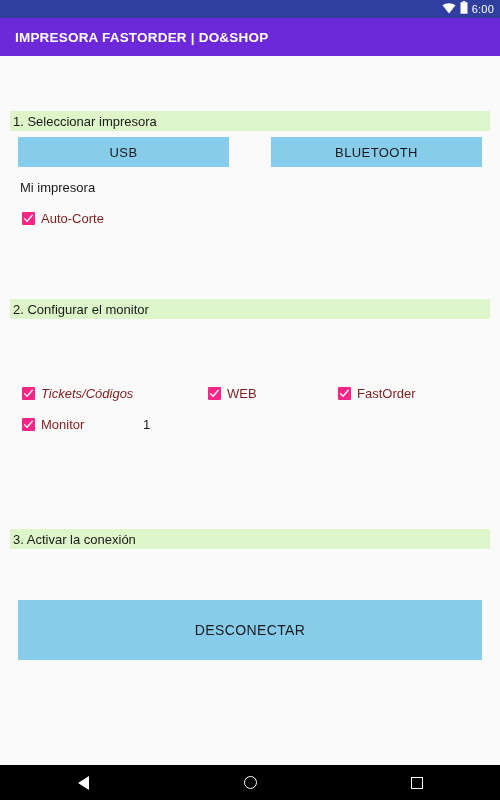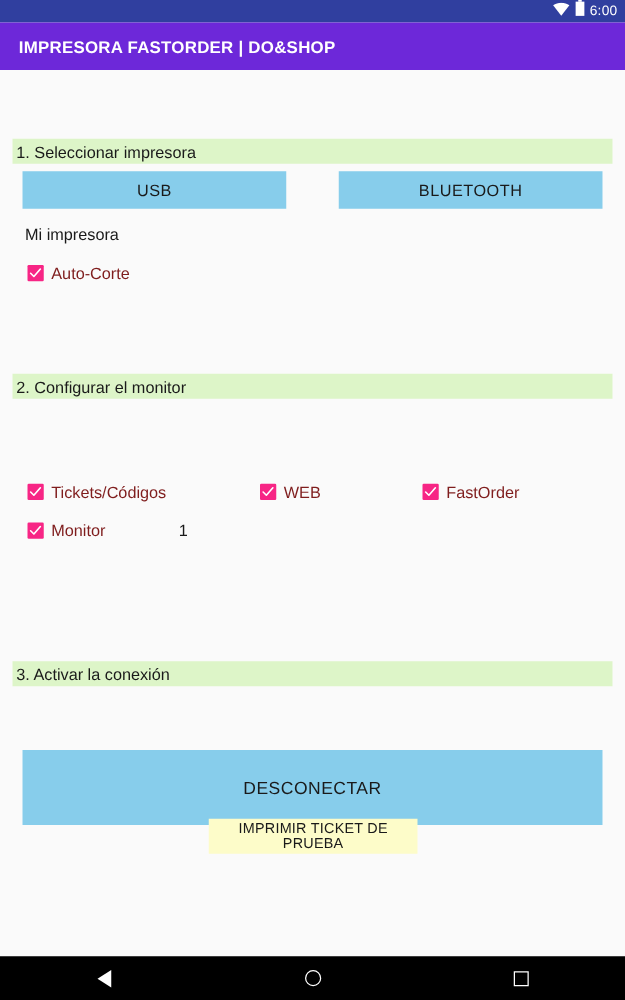--- a/index.html
+++ b/index.html
@@ -155,21 +155,21 @@
     top: 1px; left: 1px;
   }
   .cb-label {
     font-size: 13px;
     color: #7f1d1d;
     margin-left: 6px;
     white-space: nowrap;
   }
 
   #cb-autocorte   { left: 22px; top: 155px; }
-  #cb-tickets     { left: 22px; top: 330px; }
+  #cb-tickets     { left: 22px; top: 330px; font-style: italic; }
   #cb-web         { left: 208px; top: 330px; }
   #cb-fastorder   { left: 338px; top: 330px; }
   #cb-monitor     { left: 22px; top: 361px; }
 
   .monitor-value {
     position: absolute;
     left: 143px; top: 361px;
     font-size: 13px;
     color: #1a1a1a;
   }
@@ -299,21 +299,20 @@
     <span class="cb-label">Monitor</span>
   </div>
 
   <span class="monitor-value">1</span>
 
   <div class="section-header" id="section-3-header">
     <span class="section-header-text">3. Activar la conexión</span>
   </div>
 
   <button class="btn-blue" id="disconnect-button">DESCONECTAR</button>
-  <button class="btn-yellow">IMPRIMIR TICKET DE PRUEBA</button>
 
 </div>
 
 <div class="nav-bar">
   <div class="nav-btn">
     <span class="nav-back"></span>
   </div>
   <div class="nav-btn">
     <span class="nav-home"></span>
   </div>

